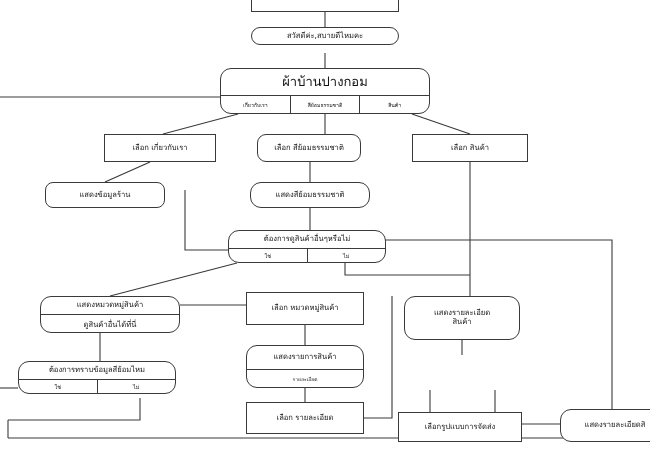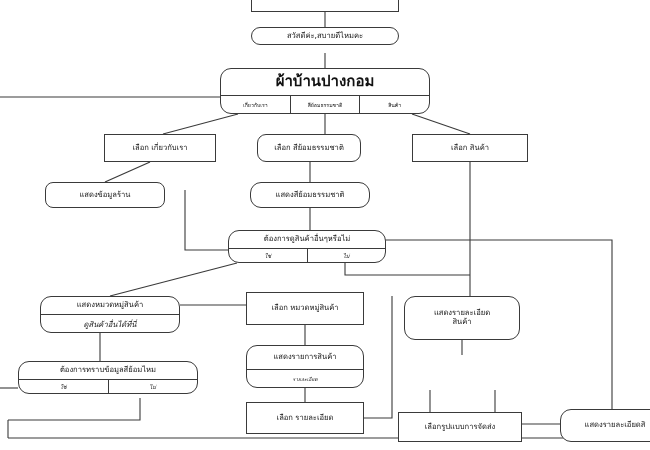--- a/index.html
+++ b/index.html
@@ -57,21 +57,20 @@
     flex-direction: row;
   }
   .opt {
     flex: 1 1 0;
     display: flex;
     align-items: center;
     justify-content: center;
     text-align: center;
     color: #111111;
     padding: 1px 0;
-    font-style: italic;
   }
   .opt + .opt {
     border-left: 1px solid #3a3a3a;
   }
   .sub-row {
     border-top: 1px solid #3a3a3a;
     display: flex;
     flex-direction: row;
     height: 17px;
   }
@@ -79,21 +78,21 @@
     flex: 1 1 0;
     display: flex;
     align-items: center;
     justify-content: center;
     font-size: 5.2px;
     color: #111111;
   }
   .sub-cell + .sub-cell {
     border-left: 1px solid #3a3a3a;
   }
-  .f9 { font-size: 15px; font-weight: bold; }
+  .f9 { font-size: 13px; }
   .f8 { font-size: 7.6px; }
   .f6 { font-size: 5.6px; }
   .f5 { font-size: 5.0px; }
 </style>
 </head>
 <body>
 
 <div id="canvas">
 
   <svg id="wires" viewBox="0 0 650 450" xmlns="http://www.w3.org/2000/svg">
@@ -196,21 +195,21 @@
     </div>
   </div>
 
   <div class="node round" style="left:40px; top:296px; width:140px; height:37px;justify-content:flex-end;">
     <div class="title f8">แสดงหมวดหมู่สินค้า</div>
     <div class="sep" style="height:17px;">
       <div class="opt f8">ดูสินค้าอื่นได้ที่นี่</div>
     </div>
   </div>
 
-  <div class="node round" style="left:18px; top:361px; width:180px; height:33px;">
+  <div class="node round" style="left:18px; top:361px; width:158px; height:33px;">
     <div class="title f8">ต้องการทราบข้อมูลสีย้อมไหม</div>
     <div class="sep" style="height:13px;">
       <div class="opt f6">ใช่</div>
       <div class="opt f6">ไม่</div>
     </div>
   </div>
 
   <div class="node rect" style="left:246px; top:292px; width:118px; height:33px;">
     <div class="title f8">เลือก หมวดหมู่สินค้า</div>
   </div>

